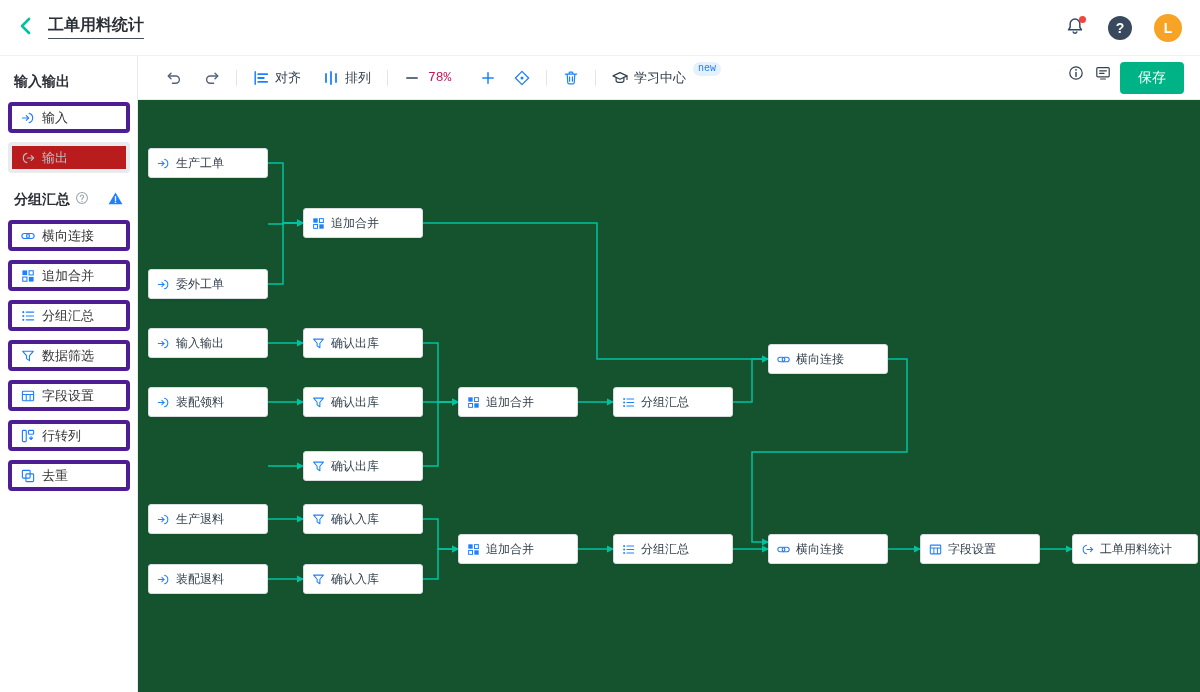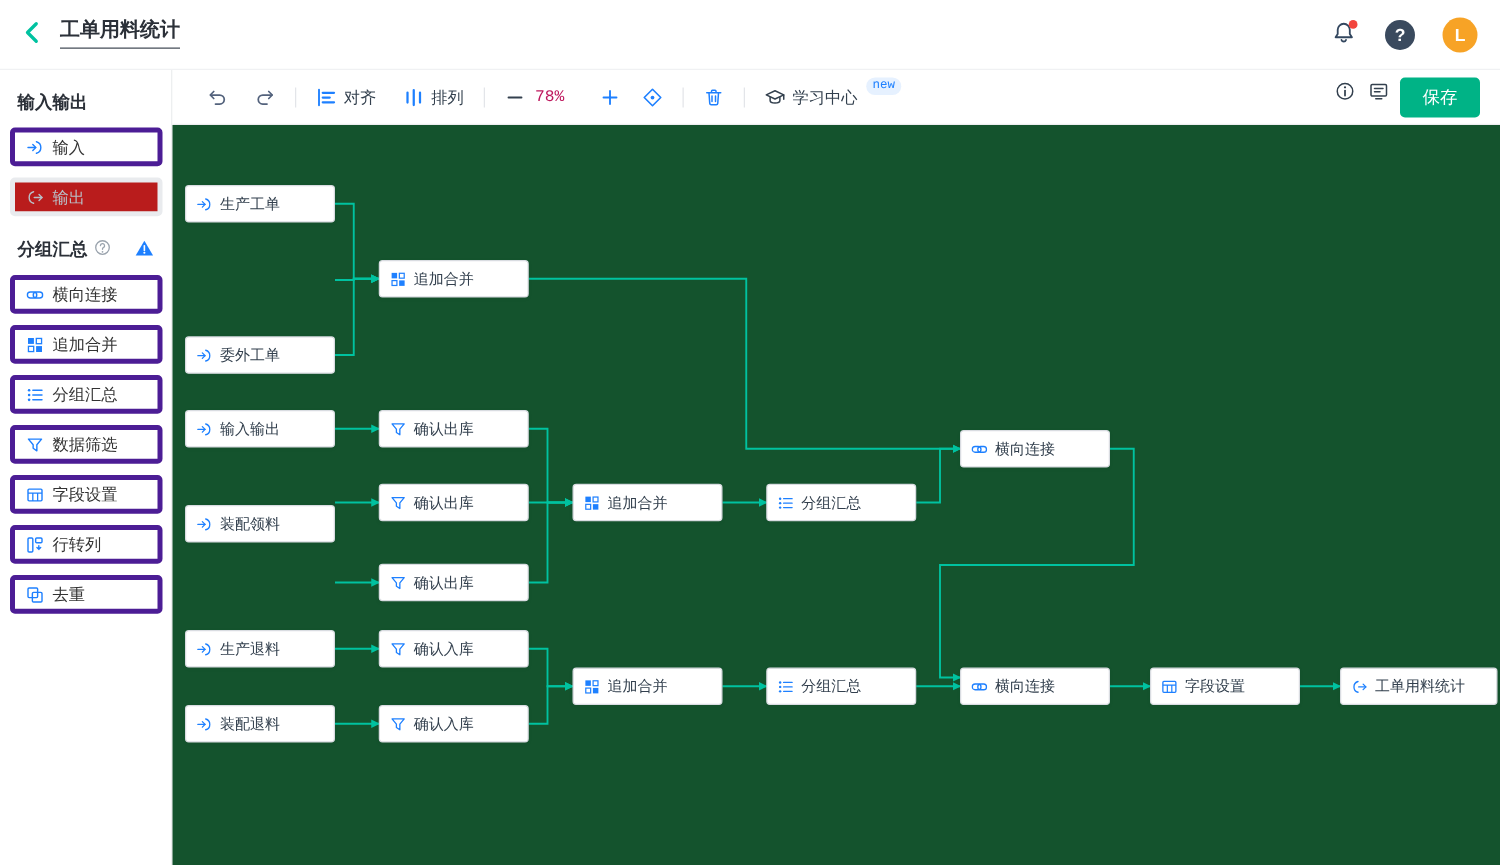--- a/index.html
+++ b/index.html
@@ -399,21 +399,21 @@
         <div class="node" style="left: 10px; top: 228px;">
     <span class="i node-icon">
             <svg viewBox="0 0 16 16">
               <path d="M9.3 2.7a5.5 5.5 0 0 1 0 10.6" fill="none" stroke="currentColor" stroke-width="1.3" stroke-linecap="round"></path>
               <path d="M1.6 8h7" fill="none" stroke="currentColor" stroke-width="1.3" stroke-linecap="round"></path>
               <path d="M6 5.3 8.7 8 6 10.7" fill="none" stroke="currentColor" stroke-width="1.3" stroke-linecap="round" stroke-linejoin="round"></path>
             </svg>
           </span>
     <span class="node-label">输入输出</span>
   </div>
-        <div class="node" style="left: 10px; top: 304px; font-family: Liberation Mono, monospace;">
+        <div class="node" style="left: 10px; top: 287px; font-family: Liberation Mono, monospace;">
     <span class="i node-icon">
             <svg viewBox="0 0 16 16">
               <path d="M9.3 2.7a5.5 5.5 0 0 1 0 10.6" fill="none" stroke="currentColor" stroke-width="1.3" stroke-linecap="round"></path>
               <path d="M1.6 8h7" fill="none" stroke="currentColor" stroke-width="1.3" stroke-linecap="round"></path>
               <path d="M6 5.3 8.7 8 6 10.7" fill="none" stroke="currentColor" stroke-width="1.3" stroke-linecap="round" stroke-linejoin="round"></path>
             </svg>
           </span>
     <span class="node-label">装配领料</span>
   </div>
         <div class="node" style="left: 10px; top: 404px;">

